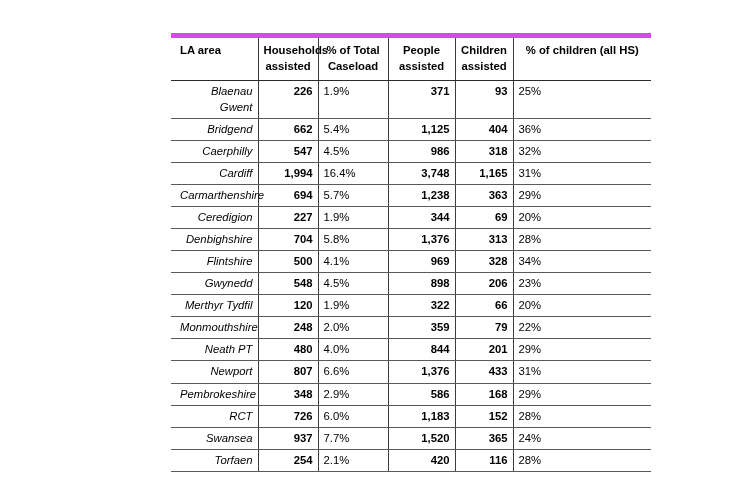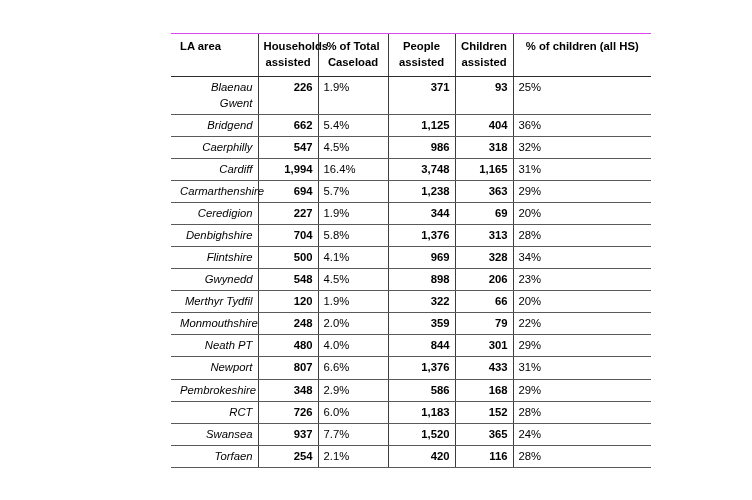--- a/index.html
+++ b/index.html
@@ -46,21 +46,21 @@
     padding: 2px 5px 3px 5px;
     vertical-align: top;
     font-weight: normal;
   }
 
   
   table.la-table tr > :first-child { border-left: none; }
 
   
   thead tr.header-row th {
-    border-top: 1px solid #d946ef;
+    border-top: 5px solid #d946ef;
     border-bottom: 1.6px solid #2b2b2b;
     font-weight: bold;
     text-align: center;
     padding-top: 4px;
     padding-bottom: 6px;
   }
   thead tr.header-row th.h-la {
     text-align: left;
     padding-left: 9px;
   }
@@ -209,21 +209,21 @@
           <td class="cell-pct">2.0%</td>
           <td class="cell-num">359</td>
           <td class="cell-num">79</td>
           <td class="cell-pct">22%</td>
         </tr>
         <tr>
           <td class="cell-la">Neath PT</td>
           <td class="cell-num">480</td>
           <td class="cell-pct">4.0%</td>
           <td class="cell-num">844</td>
-          <td class="cell-num">301</td>
+          <td class="cell-num">201</td>
           <td class="cell-pct">29%</td>
         </tr>
         <tr>
           <td class="cell-la">Newport</td>
           <td class="cell-num">807</td>
           <td class="cell-pct">6.6%</td>
           <td class="cell-num">1,376</td>
           <td class="cell-num">433</td>
           <td class="cell-pct">31%</td>
         </tr>

